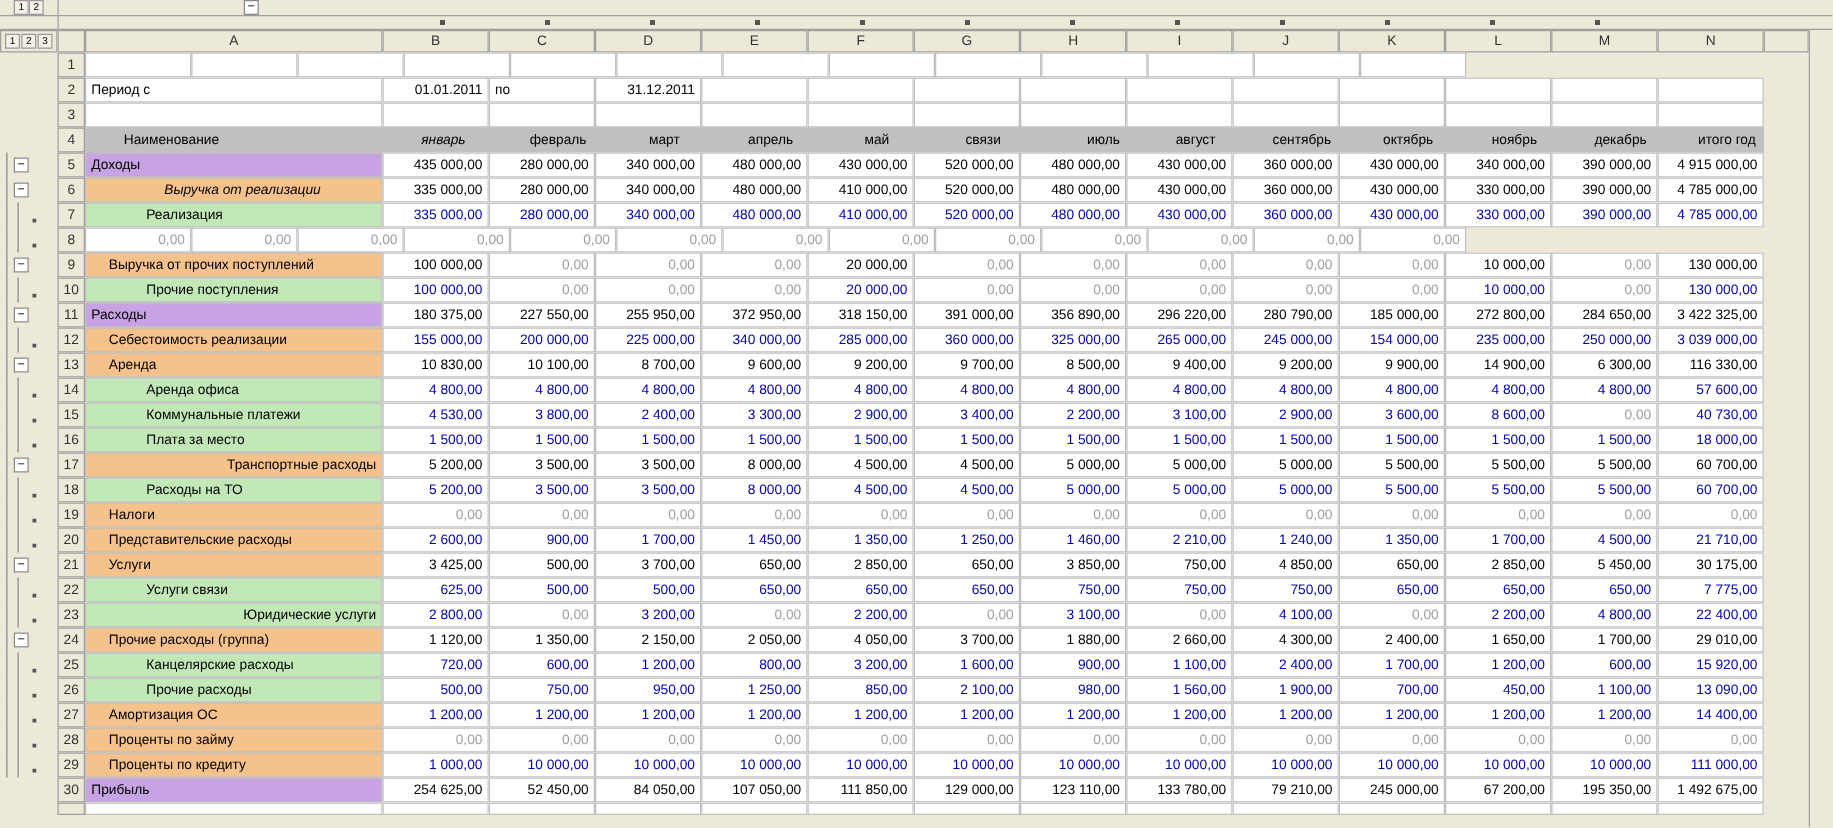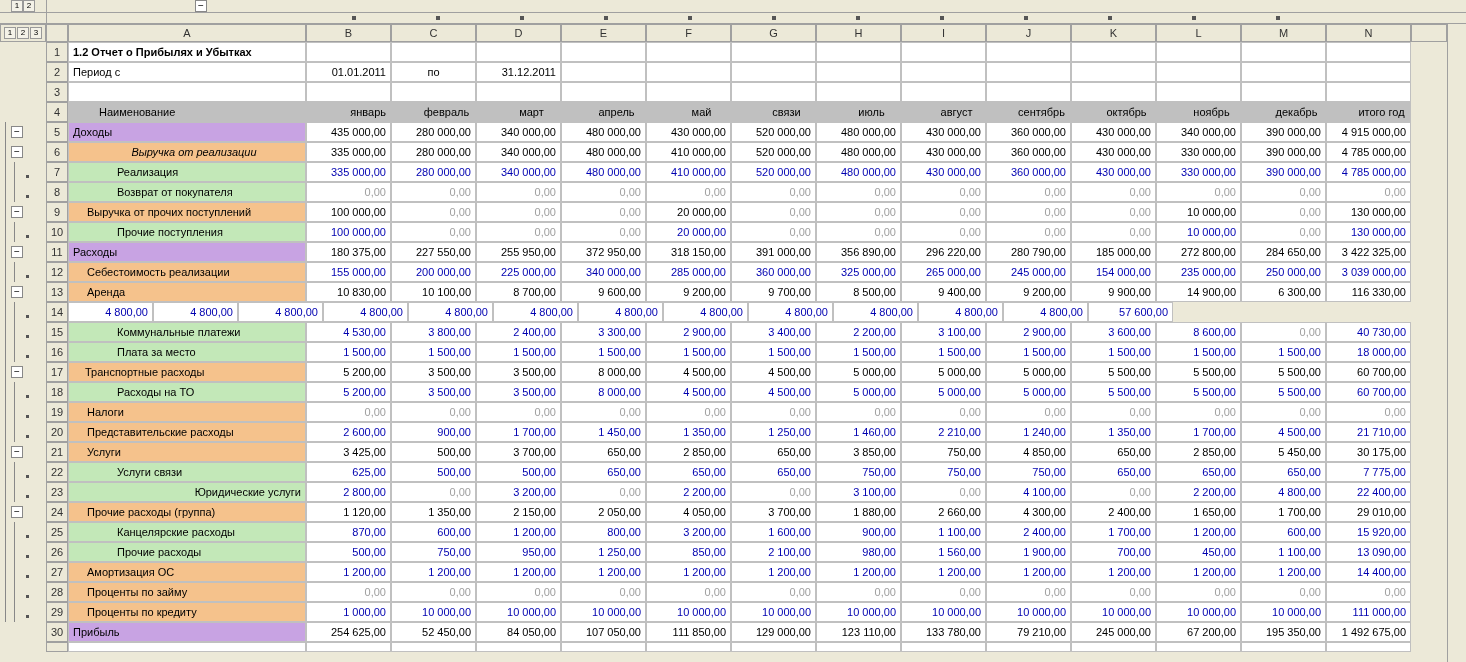--- a/index.html
+++ b/index.html
@@ -266,39 +266,38 @@
         <div class="rh">25</div>
         <div class="rh">26</div>
         <div class="rh">27</div>
         <div class="rh">28</div>
         <div class="rh">29</div>
         <div class="rh">30</div>
         <div class="rh" style="height: 10px; line-height: 10px;"></div>
       </div>
     <div class="cells" id="cells">
         <div class="row">
-          <div class="cell col-A bg-white" style="font-weight: bold;">1.2 Отчет о Прибылях и Убытках</div>
           <div class="cell col-num bg-white"></div>
           <div class="cell col-num bg-white"></div>
           <div class="cell col-num bg-white"></div>
           <div class="cell col-num bg-white"></div>
           <div class="cell col-num bg-white"></div>
           <div class="cell col-num bg-white"></div>
           <div class="cell col-num bg-white"></div>
           <div class="cell col-num bg-white"></div>
           <div class="cell col-num bg-white"></div>
           <div class="cell col-num bg-white"></div>
           <div class="cell col-num bg-white"></div>
           <div class="cell col-num bg-white"></div>
           <div class="cell col-num-last bg-white"></div>
         </div>
         <div class="row">
           <div class="cell col-A bg-white">Период с</div>
           <div class="cell col-num bg-white">01.01.2011</div>
-          <div class="cell col-num bg-white" style="text-align: center;">по</div>
+          <div class="cell col-num bg-white" style="text-align: left;">по</div>
           <div class="cell col-num bg-white">31.12.2011</div>
           <div class="cell col-num bg-white"></div>
           <div class="cell col-num bg-white"></div>
           <div class="cell col-num bg-white"></div>
           <div class="cell col-num bg-white"></div>
           <div class="cell col-num bg-white"></div>
           <div class="cell col-num bg-white"></div>
           <div class="cell col-num bg-white"></div>
           <div class="cell col-num bg-white"></div>
           <div class="cell col-num bg-white"></div>
@@ -315,27 +314,27 @@
           <div class="cell col-num bg-white"></div>
           <div class="cell col-num bg-white"></div>
           <div class="cell col-num bg-white"></div>
           <div class="cell col-num bg-white"></div>
           <div class="cell col-num bg-white"></div>
           <div class="cell col-num bg-white"></div>
           <div class="cell col-num-last bg-white"></div>
         </div>
         <div class="row">
           <div class="cell col-A bg-grey" style="text-align: left;">Наименование</div>
-          <div class="cell col-num bg-grey" style="text-align: right;">январь</div>
+          <div class="cell col-num bg-grey" style="text-align: left; font-style: italic;">январь</div>
           <div class="cell col-num bg-grey" style="text-align: center;">февраль</div>
           <div class="cell col-num bg-grey" style="text-align: center;">март</div>
           <div class="cell col-num bg-grey" style="text-align: center;">апрель</div>
           <div class="cell col-num bg-grey" style="text-align: center;">май</div>
           <div class="cell col-num bg-grey" style="text-align: center;">связи</div>
-          <div class="cell col-num bg-grey" style="text-align: center;">июль</div>
+          <div class="cell col-num bg-grey" style="">июль</div>
           <div class="cell col-num bg-grey" style="text-align: center;">август</div>
           <div class="cell col-num bg-grey" style="text-align: center;">сентябрь</div>
           <div class="cell col-num bg-grey" style="text-align: center;">октябрь</div>
           <div class="cell col-num bg-grey" style="text-align: center;">ноябрь</div>
           <div class="cell col-num bg-grey" style="text-align: center;">декабрь</div>
           <div class="cell col-num-last bg-grey" style="text-align: center;">итого год</div>
         </div>
         <div class="row">
           <div class="cell col-A bg-purple" style="text-align: left;">Доходы</div>
           <div class="cell col-num bg-white">435 000,00</div>
@@ -378,21 +377,20 @@
           <div class="cell col-num bg-white txt-blue">520 000,00</div>
           <div class="cell col-num bg-white txt-blue">480 000,00</div>
           <div class="cell col-num bg-white txt-blue">430 000,00</div>
           <div class="cell col-num bg-white txt-blue">360 000,00</div>
           <div class="cell col-num bg-white txt-blue">430 000,00</div>
           <div class="cell col-num bg-white txt-blue">330 000,00</div>
           <div class="cell col-num bg-white txt-blue">390 000,00</div>
           <div class="cell col-num-last bg-white txt-blue">4 785 000,00</div>
         </div>
         <div class="row">
-          <div class="cell col-A bg-green indent2" style="text-align: left;">Возврат от покупателя</div>
           <div class="cell col-num bg-white txt-grey">0,00</div>
           <div class="cell col-num bg-white txt-grey">0,00</div>
           <div class="cell col-num bg-white txt-grey">0,00</div>
           <div class="cell col-num bg-white txt-grey">0,00</div>
           <div class="cell col-num bg-white txt-grey">0,00</div>
           <div class="cell col-num bg-white txt-grey">0,00</div>
           <div class="cell col-num bg-white txt-grey">0,00</div>
           <div class="cell col-num bg-white txt-grey">0,00</div>
           <div class="cell col-num bg-white txt-grey">0,00</div>
           <div class="cell col-num bg-white txt-grey">0,00</div>
@@ -474,20 +472,21 @@
           <div class="cell col-num bg-white">9 700,00</div>
           <div class="cell col-num bg-white">8 500,00</div>
           <div class="cell col-num bg-white">9 400,00</div>
           <div class="cell col-num bg-white">9 200,00</div>
           <div class="cell col-num bg-white">9 900,00</div>
           <div class="cell col-num bg-white">14 900,00</div>
           <div class="cell col-num bg-white">6 300,00</div>
           <div class="cell col-num-last bg-white">116 330,00</div>
         </div>
         <div class="row">
+          <div class="cell col-A bg-green indent2" style="text-align: left;">Аренда офиса</div>
           <div class="cell col-num bg-white txt-blue">4 800,00</div>
           <div class="cell col-num bg-white txt-blue">4 800,00</div>
           <div class="cell col-num bg-white txt-blue">4 800,00</div>
           <div class="cell col-num bg-white txt-blue">4 800,00</div>
           <div class="cell col-num bg-white txt-blue">4 800,00</div>
           <div class="cell col-num bg-white txt-blue">4 800,00</div>
           <div class="cell col-num bg-white txt-blue">4 800,00</div>
           <div class="cell col-num bg-white txt-blue">4 800,00</div>
           <div class="cell col-num bg-white txt-blue">4 800,00</div>
           <div class="cell col-num bg-white txt-blue">4 800,00</div>
@@ -521,21 +520,21 @@
           <div class="cell col-num bg-white txt-blue">1 500,00</div>
           <div class="cell col-num bg-white txt-blue">1 500,00</div>
           <div class="cell col-num bg-white txt-blue">1 500,00</div>
           <div class="cell col-num bg-white txt-blue">1 500,00</div>
           <div class="cell col-num bg-white txt-blue">1 500,00</div>
           <div class="cell col-num bg-white txt-blue">1 500,00</div>
           <div class="cell col-num bg-white txt-blue">1 500,00</div>
           <div class="cell col-num-last bg-white txt-blue">18 000,00</div>
         </div>
         <div class="row">
-          <div class="cell col-A bg-orange indent1" style="text-align: left; padding-left: 16px;">Транспортные расходы</div>
+          <div class="cell col-A bg-orange indent1" style="text-align: right; padding-left: 16px;">Транспортные расходы</div>
           <div class="cell col-num bg-white">5 200,00</div>
           <div class="cell col-num bg-white">3 500,00</div>
           <div class="cell col-num bg-white">3 500,00</div>
           <div class="cell col-num bg-white">8 000,00</div>
           <div class="cell col-num bg-white">4 500,00</div>
           <div class="cell col-num bg-white">4 500,00</div>
           <div class="cell col-num bg-white">5 000,00</div>
           <div class="cell col-num bg-white">5 000,00</div>
           <div class="cell col-num bg-white">5 000,00</div>
           <div class="cell col-num bg-white">5 500,00</div>
@@ -650,21 +649,21 @@
           <div class="cell col-num bg-white">1 880,00</div>
           <div class="cell col-num bg-white">2 660,00</div>
           <div class="cell col-num bg-white">4 300,00</div>
           <div class="cell col-num bg-white">2 400,00</div>
           <div class="cell col-num bg-white">1 650,00</div>
           <div class="cell col-num bg-white">1 700,00</div>
           <div class="cell col-num-last bg-white">29 010,00</div>
         </div>
         <div class="row">
           <div class="cell col-A bg-green indent2" style="text-align: left;">Канцелярские расходы</div>
-          <div class="cell col-num bg-white txt-blue">870,00</div>
+          <div class="cell col-num bg-white txt-blue">720,00</div>
           <div class="cell col-num bg-white txt-blue">600,00</div>
           <div class="cell col-num bg-white txt-blue">1 200,00</div>
           <div class="cell col-num bg-white txt-blue">800,00</div>
           <div class="cell col-num bg-white txt-blue">3 200,00</div>
           <div class="cell col-num bg-white txt-blue">1 600,00</div>
           <div class="cell col-num bg-white txt-blue">900,00</div>
           <div class="cell col-num bg-white txt-blue">1 100,00</div>
           <div class="cell col-num bg-white txt-blue">2 400,00</div>
           <div class="cell col-num bg-white txt-blue">1 700,00</div>
           <div class="cell col-num bg-white txt-blue">1 200,00</div>

